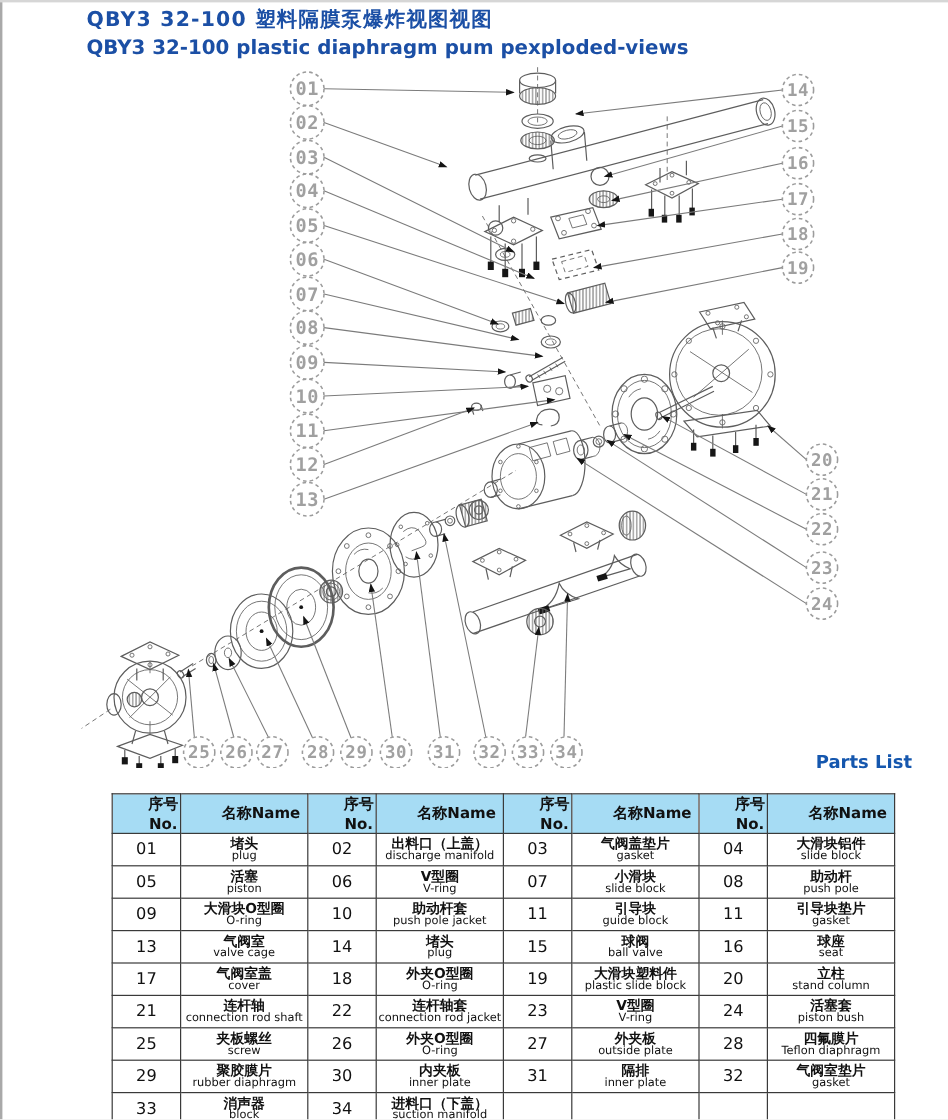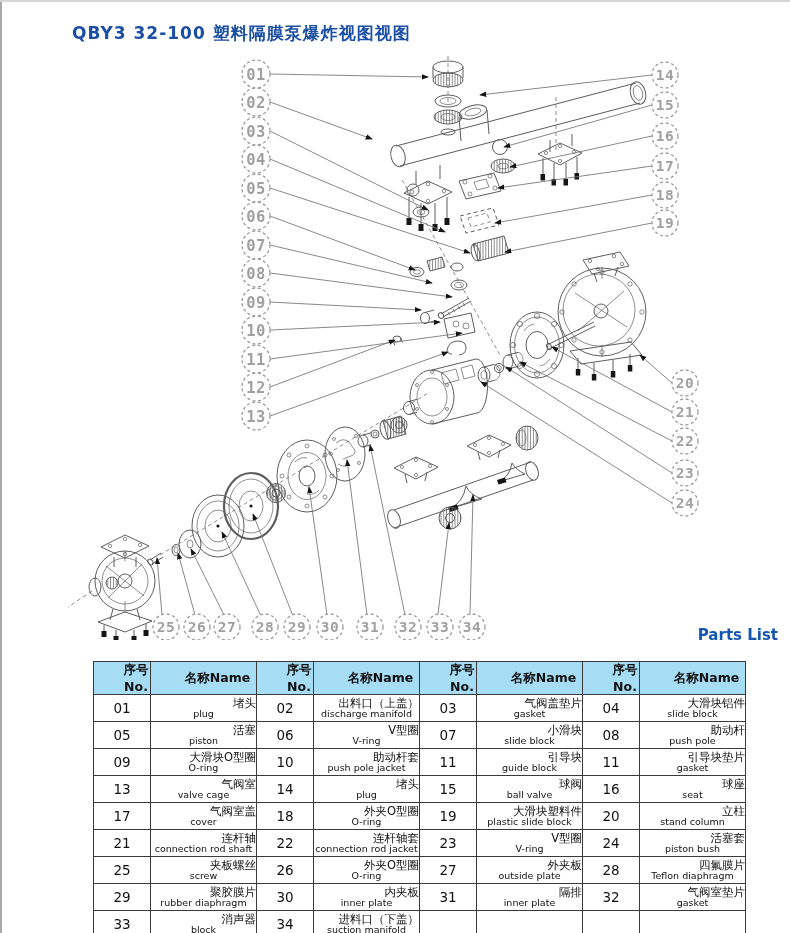--- a/index.html
+++ b/index.html
@@ -1,34 +1,34 @@
 <!DOCTYPE html>
 <html><head>
 <meta charset="utf-8">
 <style>
   html,body{margin:0;padding:0;background:#e8e8e8;}
   .page{position:relative;width:790px;height:933px;background:#ffffff;overflow:hidden;
         font-family:"DejaVu Sans","Liberation Sans",sans-serif;}
   .edge-left{position:absolute;left:0;top:0;width:2px;height:100%;background:#a9a9a9;}
   .edge-top{position:absolute;left:0;top:0;width:100%;height:2px;background:#d6d6d6;}
   .titles{position:absolute;left:72px;top:6px;color:#1b4fa5;font-weight:bold;}
-  .title-zh{font-size:17px;line-height:1.35;letter-spacing:1px;margin-top:16px;}
+  .title-zh{font-size:17px;line-height:1.35;letter-spacing:1px;}
   .title-en{font-size:16.5px;line-height:1.3;}
   .diagram{position:absolute;left:0;top:55px;width:790px;height:585px;}
-  .parts-heading{position:absolute;right:12px;top:626px;color:#1557ae;font-weight:bold;
+  .parts-heading{position:absolute;right:30px;top:626px;color:#1557ae;font-weight:bold;
                  display:flex;align-items:flex-end;gap:9px;}
   .ph-en{font-size:15px;}
   .ph-zh{font-size:20px;letter-spacing:1px;}
   table.parts{position:absolute;left:93px;top:661px;border-collapse:collapse;table-layout:fixed;
               width:652px;background:#fff;}
   table.parts th,table.parts td{border:1.4px solid #3a3a3a;text-align:center;vertical-align:middle;
               padding:0;overflow:hidden;color:#111;}
   table.parts thead th{background:#a6dcf4;font-size:12.5px;height:25px;font-weight:bold;padding-left:28px;}
   td.no{font-size:13.5px;height:26px;}
-  .zh-name{font-size:11.5px;font-weight:normal;line-height:1.12;text-align:right;}
+  .zh-name{font-size:11.5px;font-weight:bold;line-height:1.12;}
   .en-name{font-size:9.5px;line-height:1.05;}
   
   .ln{fill:none;stroke:#5d5d5d;stroke-width:1;}
   .thin{stroke-width:.7;}
   .dash{stroke-dasharray:4 3;}
   .blk{fill:#161616;stroke:none;}
   .rib{fill:url(#ribs);stroke:#5d5d5d;stroke-width:1;}
   .leader{stroke:#7b7b7b;stroke-width:.9;fill:none;}
   .co-circle{fill:#ffffff;stroke:#9c9c9c;stroke-width:1.3;stroke-dasharray:3 2.6;}
   .co-num{fill:#a0a0a0;text-anchor:middle;font-family:"DejaVu Sans Mono","Liberation Mono",monospace;
@@ -36,20 +36,21 @@
 </style>
 </head>
 <body>
 
 <div class="page">
   <div class="edge-left"></div>
   <div class="edge-top"></div>
 
   <div class="titles">
     <div class="title-zh">QBY3 32-100 塑料隔膜泵爆炸视图视图</div>
+    <div class="title-en">QBY3 32-100 plastic diaphragm pum pexploded-views</div>
   </div>
 
   <div class="diagram">
     <svg id="diagram-svg" width="790" height="585" viewBox="0 0 790 585" xmlns="http://www.w3.org/2000/svg">
       <defs>
         <marker id="arr" orient="auto" markerWidth="9" markerHeight="8" refX="7" refY="3">
           <path d="M0,0 L8,3 L0,6 Z" fill="#141414"></path>
         </marker>
         <pattern id="ribs" width="2.8" height="7" patternUnits="userSpaceOnUse">
           <line x1="1.4" y1="0" x2="1.4" y2="7" stroke="#6a6a6a" stroke-width=".8"></line>

